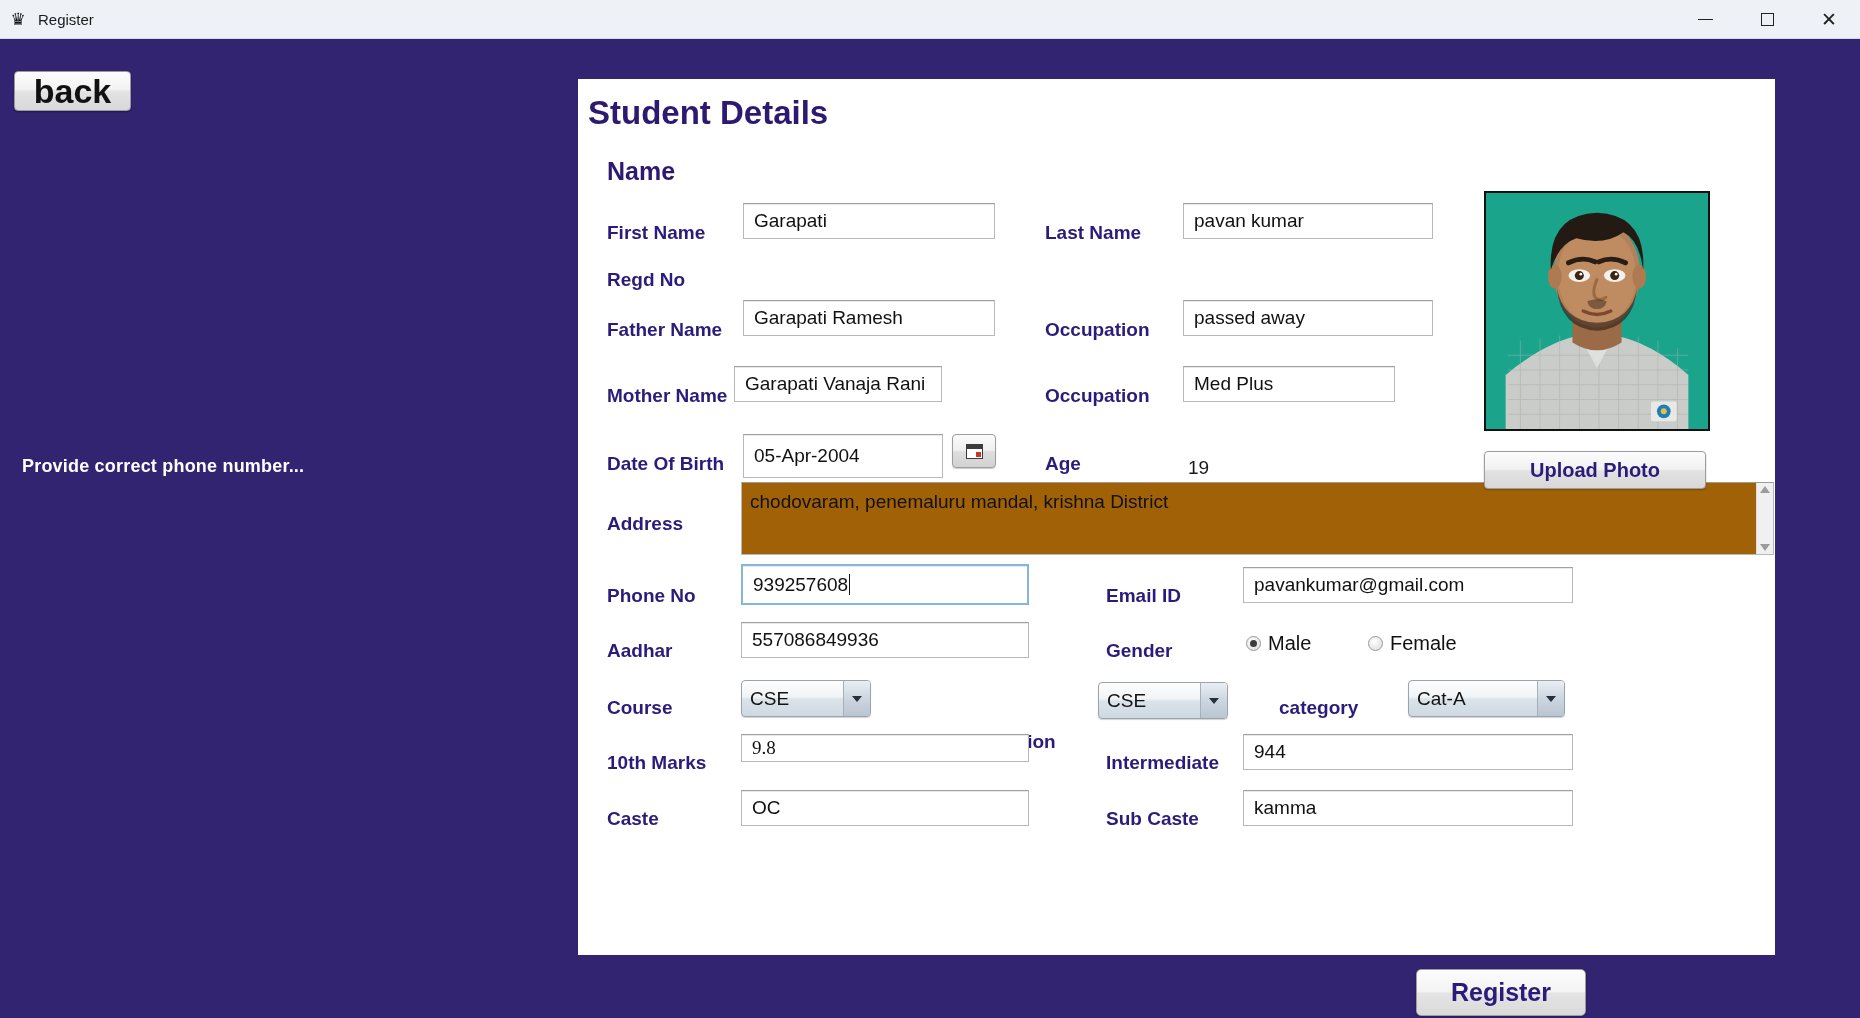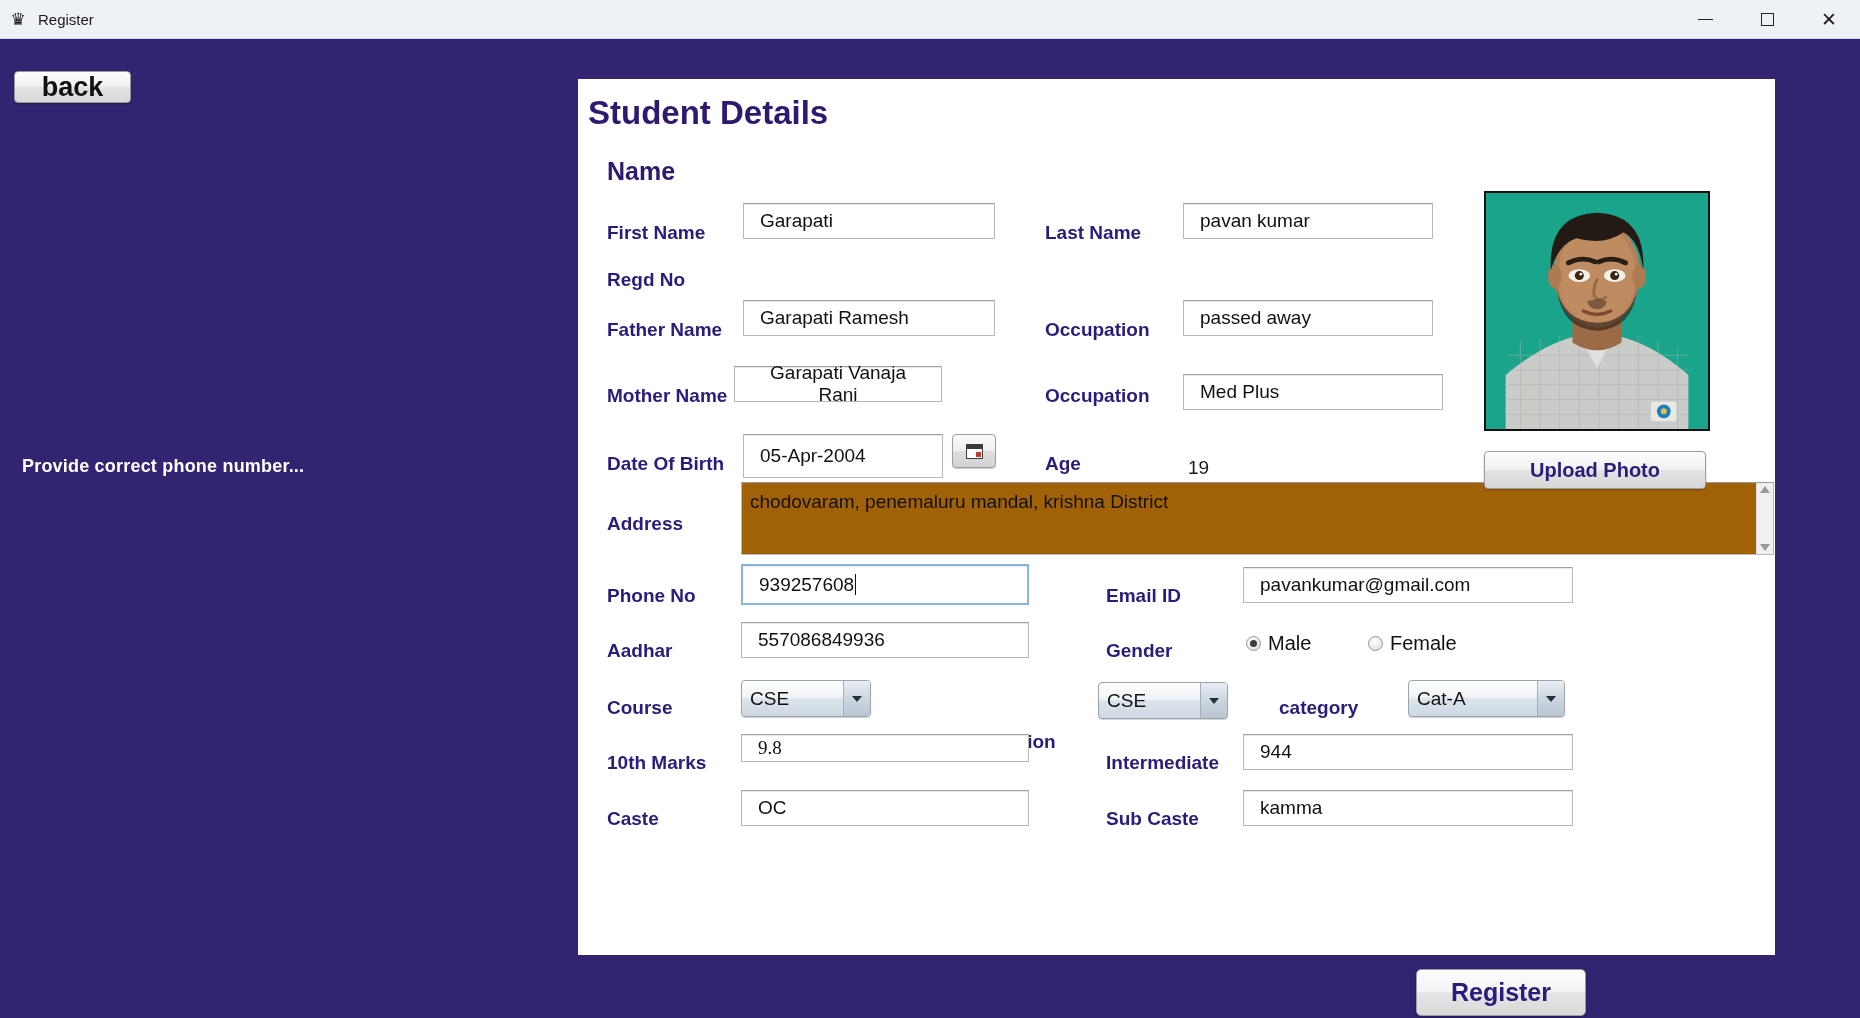--- a/index.html
+++ b/index.html
@@ -33,24 +33,24 @@
   .glyph-close { font-size: 19px; line-height: 1; font-weight: 300; }
 
   
   .stage {
     position: absolute; left:0; top:39px; width:1860px; height:979px;
     background: #332471;
   }
 
   
   .back-btn {
-    position: absolute; left: 14px; top: 32px; width: 117px; height: 32px;
+    position: absolute; left: 14px; top: 32px; width: 117px; height: 40px;
     background: linear-gradient(to bottom, #fdfdfd 0%, #f2f2f2 45%, #e3e3e3 52%, #d8d8d8 100%);
     border: 1px solid #9a9a9a; border-radius: 4px;
-    color: #111; font-size: 27px; font-weight: bold;
+    color: #111; font-size: 34px; font-weight: bold;
     display: flex; align-items: center; justify-content: center;
     box-shadow: 0 1px 2px rgba(0,0,0,.35);
   }
 
   
   .status-msg {
     position: absolute; left: 22px; top: 417px;
     color: #ffffff; font-size: 18px; font-weight: bold; letter-spacing: .2px;
   }
 
@@ -73,22 +73,22 @@
     white-space: nowrap;
   }
   .plain-val { position:absolute; color:#1a1a1a; font-size: 19px; }
 
   
   .tf {
     position: absolute; background:#ffffff;
     border: 1px solid #b8b8b8; border-top-color:#a0a0a0;
     box-shadow: inset 0 1px 0 #e9e9e9;
     font-family: "Liberation Sans", sans-serif;
-    font-size: 19px; color:#111; padding: 0 16px;
-    display:flex; align-items:center;text-align:center;
+    font-size: 19px; color:#111; padding: 0 10px;
+    display:flex; align-items:center;
   }
   .tf.focused { border: 2px solid #86b6dd; }
   .caret {
     display:inline-block; width:1px; height:21px; background:#111; margin-left:1px;
   }
 
   
   .datebtn {
     position: absolute; width: 44px; height: 34px;
     background: linear-gradient(to bottom,#fbfbfb 0%,#efefef 48%,#dedede 52%,#d2d2d2 100%);
@@ -218,21 +218,21 @@
       <div class="lbl" style="left:29px; top:240px;">Father Name</div>
       <div class="tf" style="left:165px; top:221px; width:252px; height:36px;">Garapati Ramesh</div>
 
       <div class="lbl" style="left:467px; top:240px;">Occupation</div>
       <div class="tf" style="left:605px; top:221px; width:250px; height:36px;">passed away</div>
 
       <div class="lbl" style="left:29px; top:306px;">Mother Name</div>
       <div class="tf" style="left:156px; top:287px; width:208px; height:36px;">Garapati Vanaja Rani</div>
 
       <div class="lbl" style="left:467px; top:306px;">Occupation</div>
-      <div class="tf" style="left:605px; top:287px; width:260px; height:36px;margin-top:8px;">Med Plus</div>
+      <div class="tf" style="left:605px; top:287px; width:212px; height:36px;">Med Plus</div>
 
       <div class="lbl" style="left:29px; top:374px;">Date Of Birth</div>
       <div class="tf" style="left:165px; top:355px; width:200px; height:44px;">05-Apr-2004</div>
       <div class="datebtn" style="left:374px; top:355px;">
         <span class="cal-ico"></span>
       </div>
       <div class="lbl" style="left:467px; top:374px;">Age</div>
       <div class="plain-val" style="left:610px; top:378px;">19</div>
 
       <div class="lbl" style="left:29px; top:434px;">Address</div>

